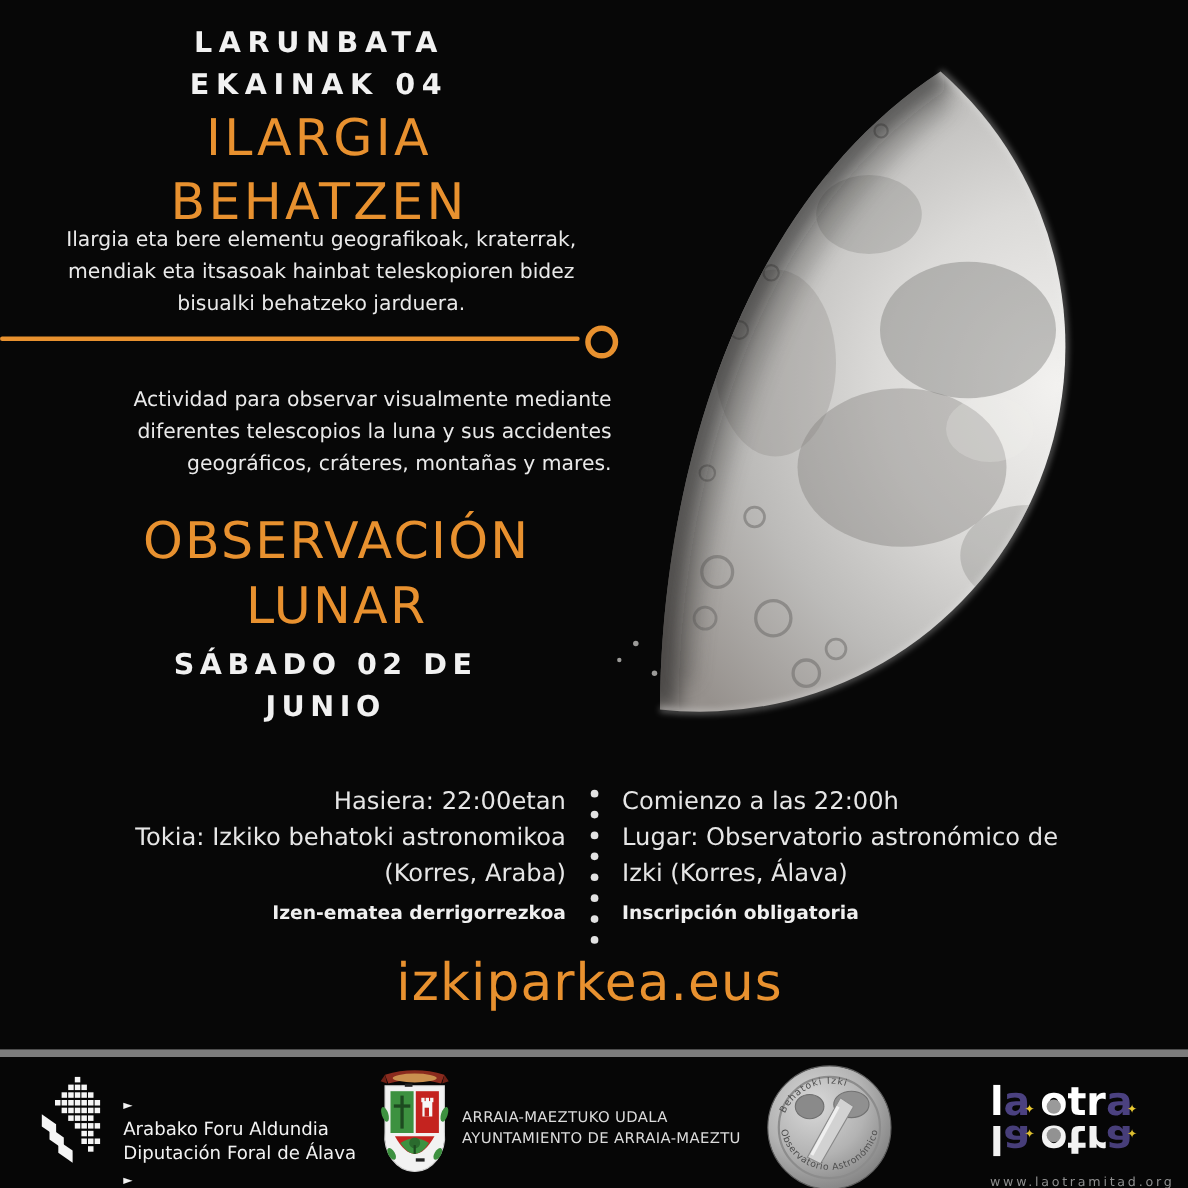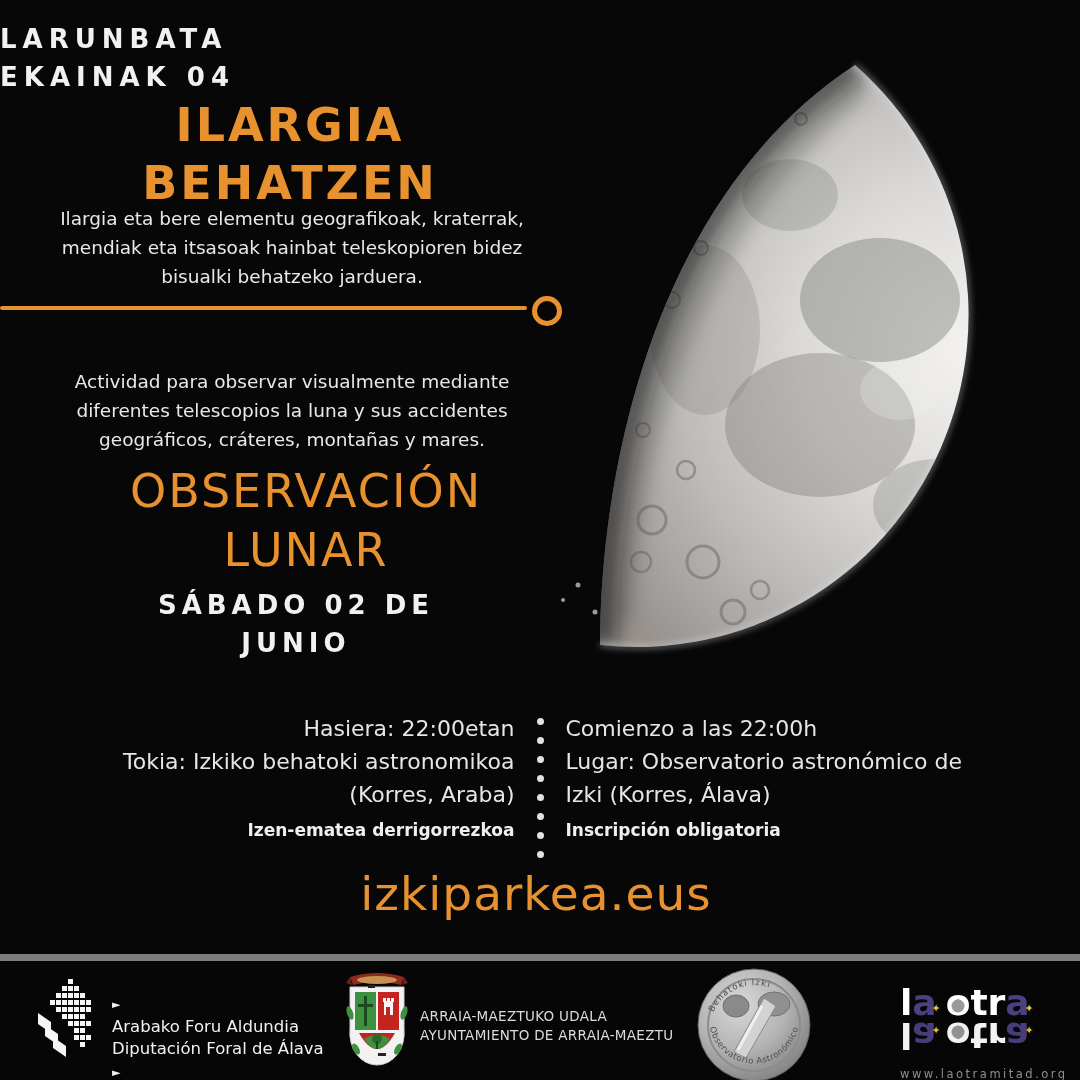--- a/index.html
+++ b/index.html
@@ -6,27 +6,27 @@
   .canvas{
     position:relative;width:1080px;height:1080px;overflow:hidden;
     background:#070707;
     font-family:"DejaVu Sans","Liberation Sans",sans-serif;
     color:#ededed;
   }
   .abs{position:absolute;}
   
   #moon-svg{position:absolute;top:0;left:0;pointer-events:none;}
   
-  .date-eu{top:20px;left:0;width:580px;text-align:left;
+  .date-eu{top:20px;left:0;width:580px;text-align:center;
     font-size:26px;font-weight:bold;letter-spacing:6px;line-height:38px;color:#f1f1f1;}
   .title-eu{top:96px;left:0;width:580px;text-align:center;
-    font-size:46px;font-weight:bold;letter-spacing:3px;line-height:58px;color:#e8912f;}
+    font-size:46px;font-weight:normal;letter-spacing:3px;line-height:58px;color:#e8912f;}
   .desc{left:28px;width:528px;text-align:center;font-size:18.5px;line-height:29px;color:#e9e9e9;}
   .desc-eu{top:204px;}
-  .desc-es{top:367px;}
+  .desc-es{top:349px;text-align:right;}
   .divider-line{top:306px;left:0;width:527px;height:4px;background:#e8912f;border-radius:2px;}
   .divider-ring{top:296px;left:532px;width:20px;height:20px;border:5px solid #e8912f;border-radius:50%;}
   .title-es{top:462px;left:0;width:612px;text-align:center;
     font-size:46px;font-weight:normal;letter-spacing:2px;line-height:59px;color:#e8912f;}
   .date-es{top:586px;left:0;width:592px;text-align:center;
     font-size:26px;font-weight:bold;letter-spacing:5px;line-height:38px;color:#f1f1f1;}
   
   .details{top:712px;left:0;width:1080px;display:flex;justify-content:center;align-items:flex-start;}
   .det-col{width:432px;font-size:22px;line-height:33px;color:#e6e6e6;}
   .det-col.eu{text-align:right;margin-right:22px;}

